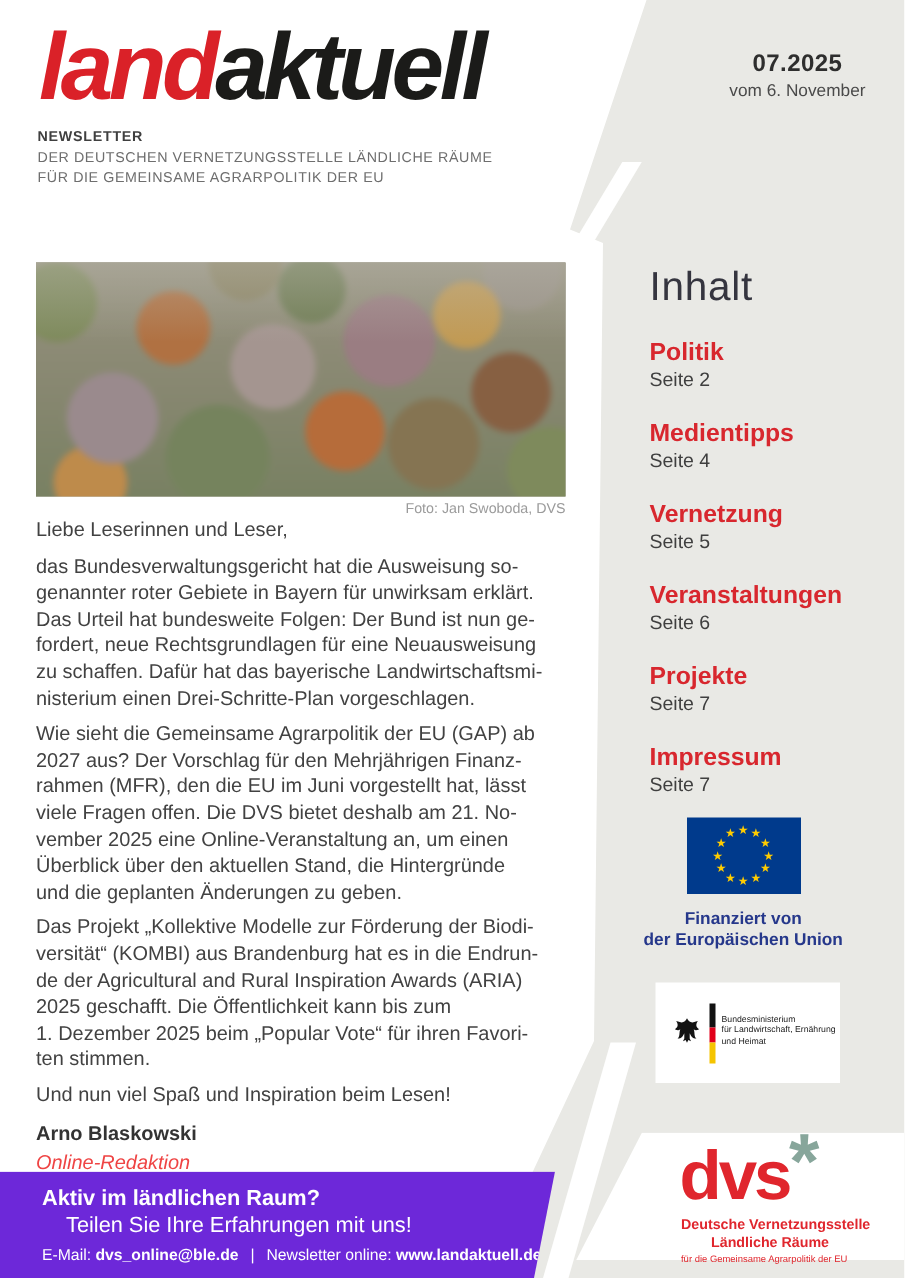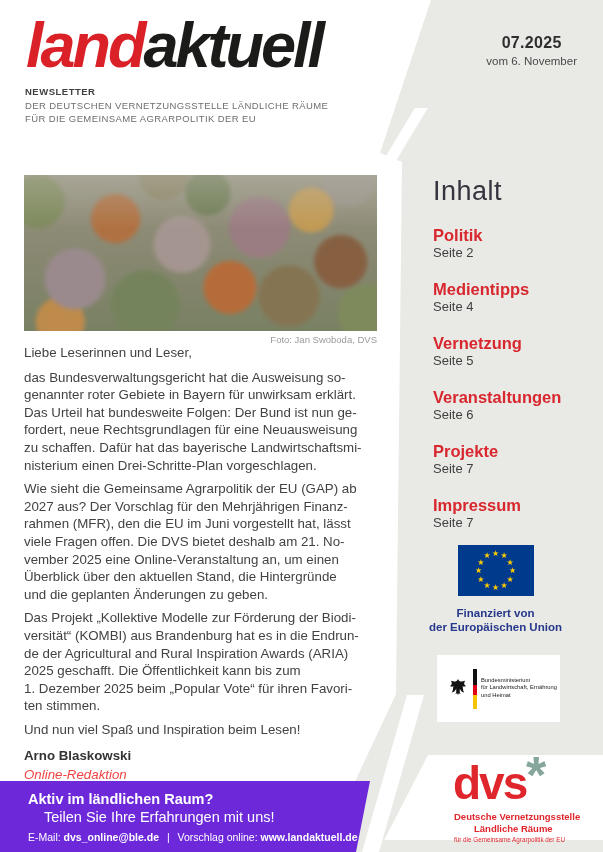--- a/index.html
+++ b/index.html
@@ -218,21 +218,21 @@
     </div>
   </div>
 
   <div class="abs banner">
     <div class="banner-headline">Aktiv im ländlichen Raum?</div>
     <div class="banner-subline">Teilen Sie Ihre Erfahrungen mit uns!</div>
     <div class="banner-contact">
       <span>E-Mail:</span>
       <b>dvs_online@ble.de</b>
       <span class="banner-sep">|</span>
-      <span>Vorschlag online:</span>
+      <span>Newsletter online:</span>
       <b>www.landaktuell.de</b>
     </div>
   </div>
 
   <div class="abs dvs-box">
     <div class="dvs-mark">dvs</div>
     <div class="dvs-asterisk">*</div>
     <div class="dvs-line1">Deutsche Vernetzungsstelle</div>
     <div class="dvs-line2">Ländliche Räume</div>
     <div class="dvs-line3">für die Gemeinsame Agrarpolitik der EU</div>

